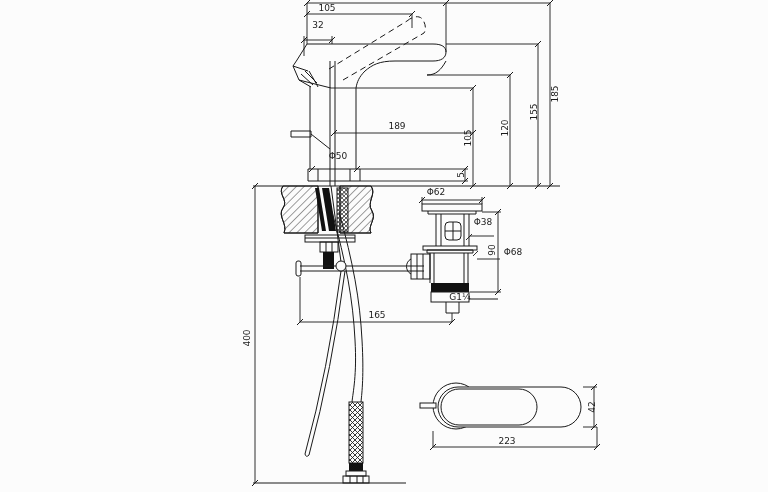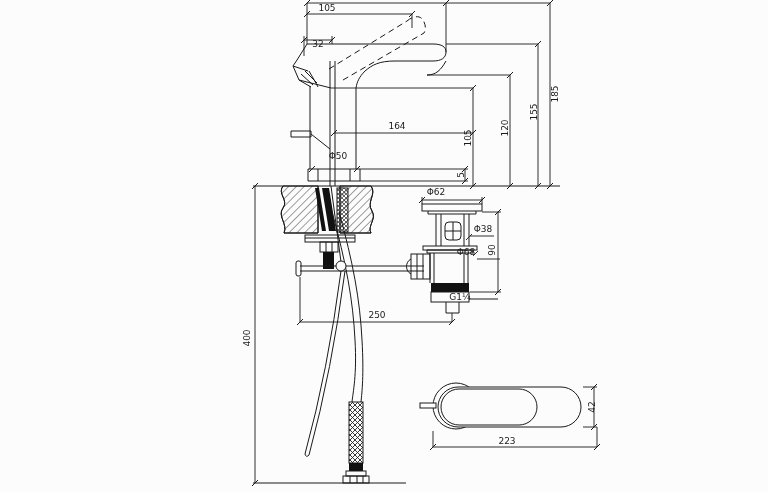--- a/index.html
+++ b/index.html
@@ -132,32 +132,32 @@
   <g stroke="#1a1a1a" stroke-width="1">
     <circle cx="456" cy="406" r="23" fill="none"></circle>
     <rect x="438" y="387" width="143" height="40" rx="20" fill="#fcfcfc"></rect>
     <rect x="441" y="389" width="96" height="36" rx="18" fill="#fcfcfc"></rect>
     <rect x="420" y="403" width="16" height="5" fill="#fcfcfc"></rect>
   </g>
 </svg>
 
 <div>
   <span class="lbl" style="left:327px;top:8px">105</span>
-  <span class="lbl" style="left:318px;top:44px">32</span>
-  <span class="lbl" style="left:397px;top:126px">164</span>
+  <span class="lbl" style="left:318px;top:25px">32</span>
+  <span class="lbl" style="left:397px;top:126px">189</span>
   <span class="lbl rot" style="left:468px;top:138px">105</span>
   <span class="lbl rot" style="left:505px;top:128px">120</span>
   <span class="lbl rot" style="left:534px;top:112px">155</span>
   <span class="lbl rot" style="left:555px;top:94px">185</span>
   <span class="lbl" style="left:338px;top:156px">Φ50</span>
   <span class="lbl rot" style="left:461px;top:175px">5</span>
   <span class="lbl rot" style="left:247px;top:338px">400</span>
-  <span class="lbl" style="left:377px;top:315px">250</span>
+  <span class="lbl" style="left:377px;top:315px">165</span>
   <span class="lbl" style="left:436px;top:192px">Φ62</span>
-  <span class="lbl" style="left:483px;top:229px">Φ38</span>
-  <span class="lbl" style="left:466px;top:252px">Φ68</span>
+  <span class="lbl" style="left:483px;top:222px">Φ38</span>
+  <span class="lbl" style="left:513px;top:252px">Φ68</span>
   <span class="lbl rot" style="left:492px;top:250px">90</span>
   <span class="lbl" style="left:460px;top:297px">G1¼</span>
   <span class="lbl" style="left:507px;top:441px">223</span>
   <span class="lbl rot" style="left:592px;top:407px">42</span>
 </div>
 
 </div>
 
 </body></html>

